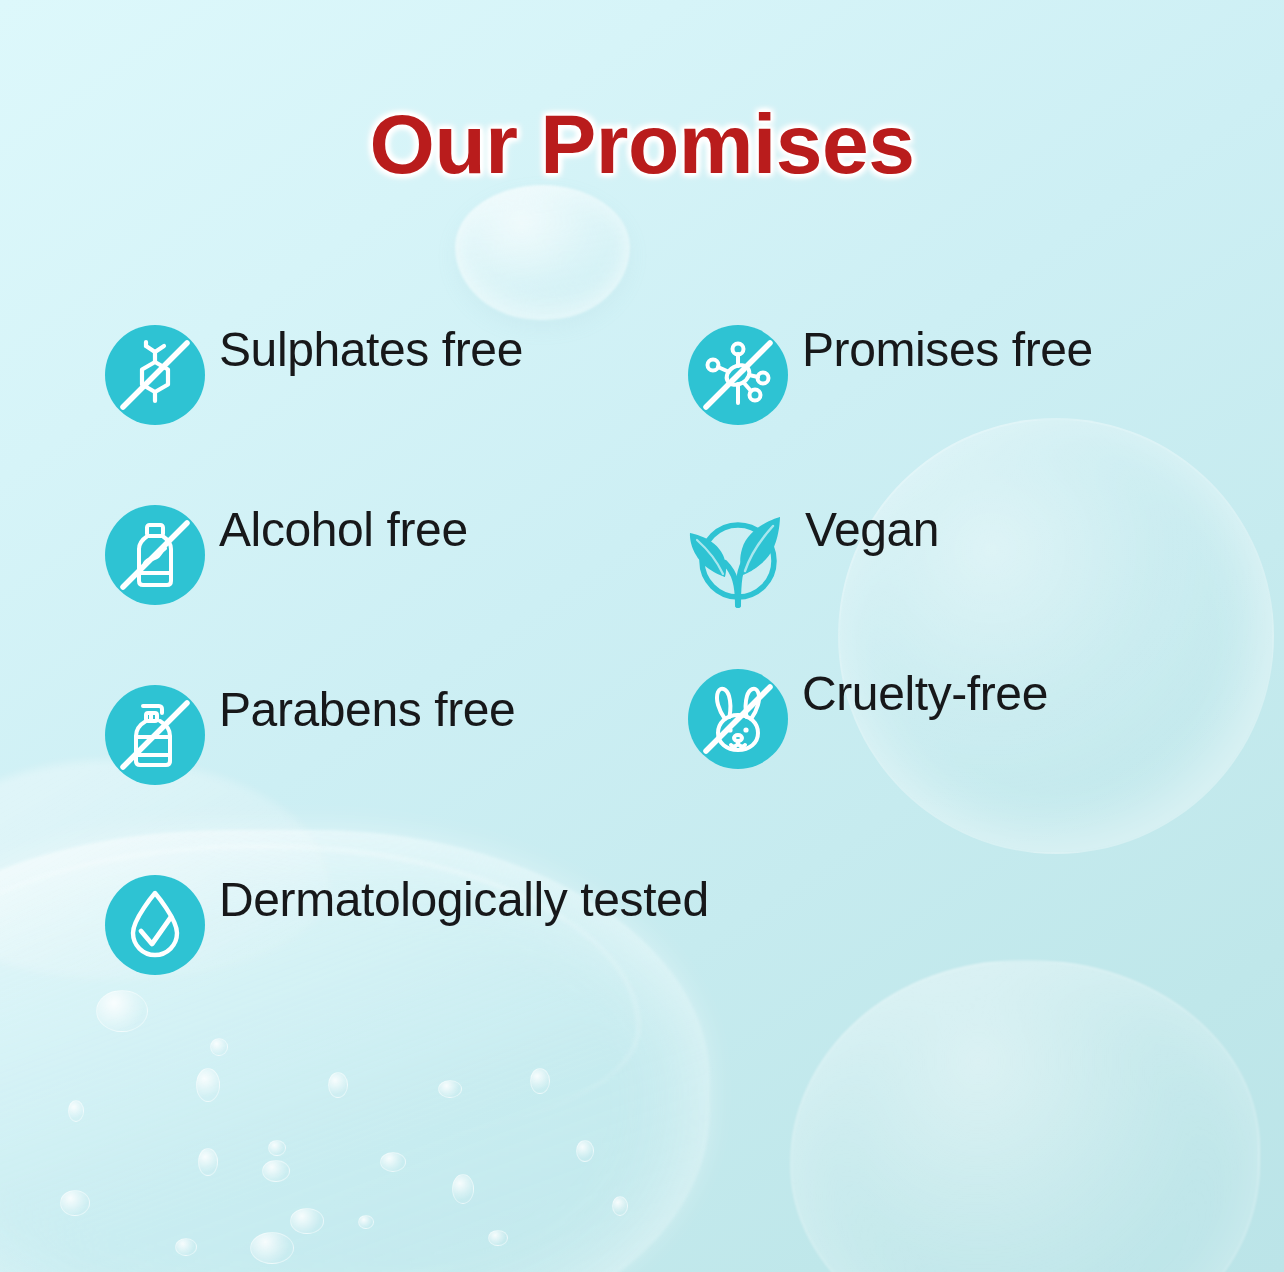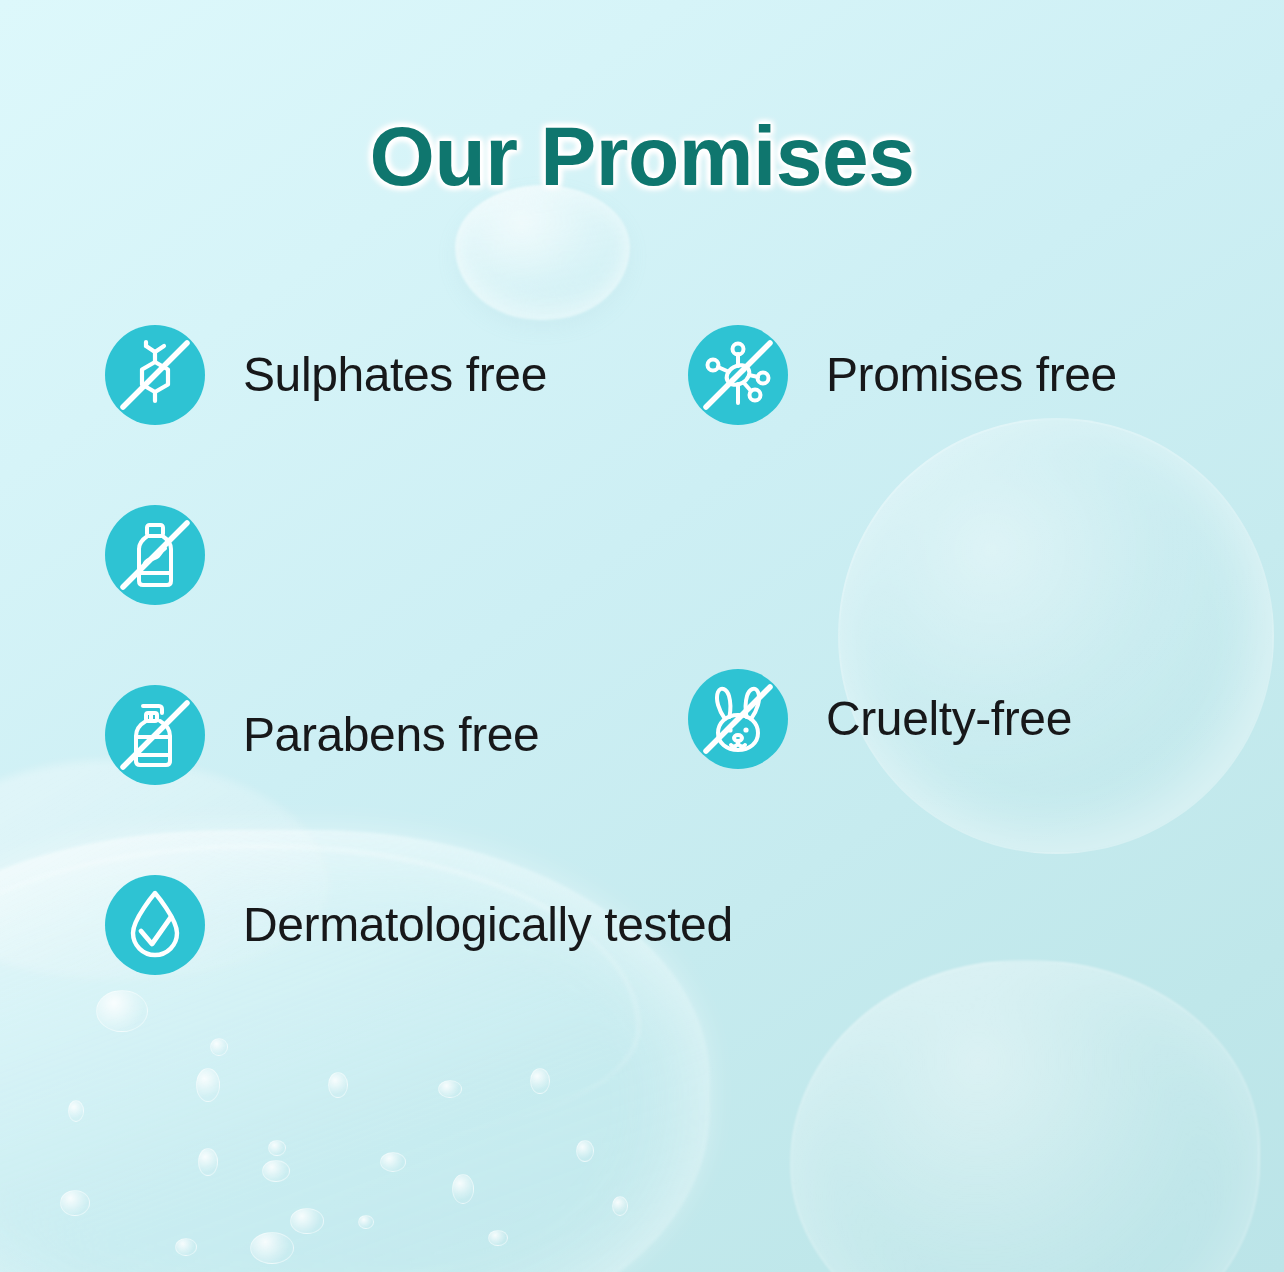--- a/index.html
+++ b/index.html
@@ -131,27 +131,27 @@
   
   .page {
     position: relative;
     width: 1284px;
     height: 1272px;
   }
 
   .title {
     position: absolute;
     left: 0;
-    top: 108px;
+    top: 96px;
     width: 1284px;
     text-align: center;
     font-size: 84px;
     font-weight: 700;
     letter-spacing: -0.5px;
-    color: #0f766e;
+    color: #b91c1c;
     font-family: "Liberation Sans", sans-serif;
     text-shadow:
        0 0 1px #ffffff,
        2px 0 2px #ffffff, -2px 0 2px #ffffff,
        0 2px 2px #ffffff, 0 -2px 2px #ffffff,
        3px 3px 5px #ffffff, -3px -3px 5px #ffffff,
        3px -3px 5px #ffffff, -3px 3px 5px #ffffff,
        0 0 12px rgba(255,255,255,0.95);
   }
 
@@ -159,22 +159,22 @@
     position: absolute;
     left: 0;
     top: 0;
     width: 1284px;
     height: 1272px;
   }
 
   .promise {
     position: absolute;
     display: flex;
-    align-items: center;
-    gap: 38px;
+    align-items: flex-start;
+    gap: 14px;
   }
 
   .icon-wrap {
     width: 100px;
     height: 100px;
     flex: 0 0 100px;
     display: block;
   }
 
   .promise-label {
@@ -272,20 +272,21 @@
             <rect x="42" y="20" width="16" height="11" rx="2.5"></rect>
             <path d="M42.5 31 C38 34 34 38.5 34 44 L34 76 C34 78.5 35.5 80 38 80 L62 80 C64.5 80 66 78.5 66 76 L66 44 C66 38.5 62 34 57.5 31"></path>
             <line x1="34" y1="68" x2="66" y2="68"></line>
             <path d="M40 58 C44 52 50 56 54 50 C56.5 46 58 44.5 60 43.5"></path>
           </g>
           <g clip-path="url(#clip-alc)">
             <line x1="18" y1="82" x2="82" y2="18" stroke="#ffffff" stroke-width="5.5" stroke-linecap="round"></line>
           </g>
         </svg>
       </span>
+      <span class="promise-label">Alcohol free</span>
     </div>
 
     <div class="promise p-derma">
       <span class="icon-wrap">
         <svg viewBox="0 0 100 100" width="100" height="100">
           <circle cx="50" cy="50" r="50" fill="#2ec3d3"></circle>
           <path d="M50 18 C50 18 28 44 28 58 C28 70.2 37.8 80 50 80 C62.2 80 72 70.2 72 58 C72 44 50 18 50 18 Z" fill="none" stroke="#ffffff" stroke-width="4.4" stroke-linejoin="round"></path>
           <path d="M36 56 L47 69 L66 42" fill="none" stroke="#ffffff" stroke-width="4.8" stroke-linecap="round" stroke-linejoin="round"></path>
         </svg>
       </span>
@@ -340,20 +341,34 @@
             <line x1="50" y1="59" x2="50" y2="78"></line>
           </g>
           <g clip-path="url(#clip-sil)">
             <line x1="18" y1="82" x2="82" y2="18" stroke="#ffffff" stroke-width="5.5" stroke-linecap="round"></line>
           </g>
         </svg>
       </span>
       <span class="promise-label">Promises free</span>
     </div>
 
+    <div class="promise p-vegan">
+      <span class="icon-wrap" style="width:106px;height:106px;flex:0 0 106px;">
+        <svg viewBox="0 0 106 106" width="106" height="106">
+          <circle cx="53" cy="56" r="36" fill="none" stroke="#2ec3d3" stroke-width="5.5"></circle>
+          <path d="M53 100 C53 78 54 64 62 52" fill="none" stroke="#2ec3d3" stroke-width="6" stroke-linecap="round"></path>
+          <path d="M53 100 C53 80 50 68 40 58" fill="none" stroke="#2ec3d3" stroke-width="6" stroke-linecap="round"></path>
+          <path d="M95 12 C95 12 64 20 57 44 C52.5 59 58 70 58 70 C58 70 80 62 89 42 C95 28 95 12 95 12 Z" fill="#2ec3d3"></path>
+          <path d="M88 21 C78 32 66 48 60 66" fill="none" stroke="#a8e7ee" stroke-width="2.4" stroke-linecap="round"></path>
+          <path d="M5 28 C5 28 30 32 38 50 C43.5 62 40 72 40 72 C40 72 20 66 11 50 C4 38 5 28 5 28 Z" fill="#2ec3d3"></path>
+          <path d="M12 35 C21 43 32 56 38 69" fill="none" stroke="#a8e7ee" stroke-width="2.2" stroke-linecap="round"></path>
+        </svg>
+      </span>
+      <span class="promise-label">Vegan</span>
+    </div>
 
     <div class="promise p-cruelty">
       <span class="icon-wrap">
         <svg viewBox="0 0 100 100" width="100" height="100">
           <defs>
               <clipPath id="clip-cru">
                 <circle cx="50" cy="50" r="50"></circle>
               </clipPath>
             </defs>
           <circle cx="50" cy="50" r="50" fill="#2ec3d3"></circle>

